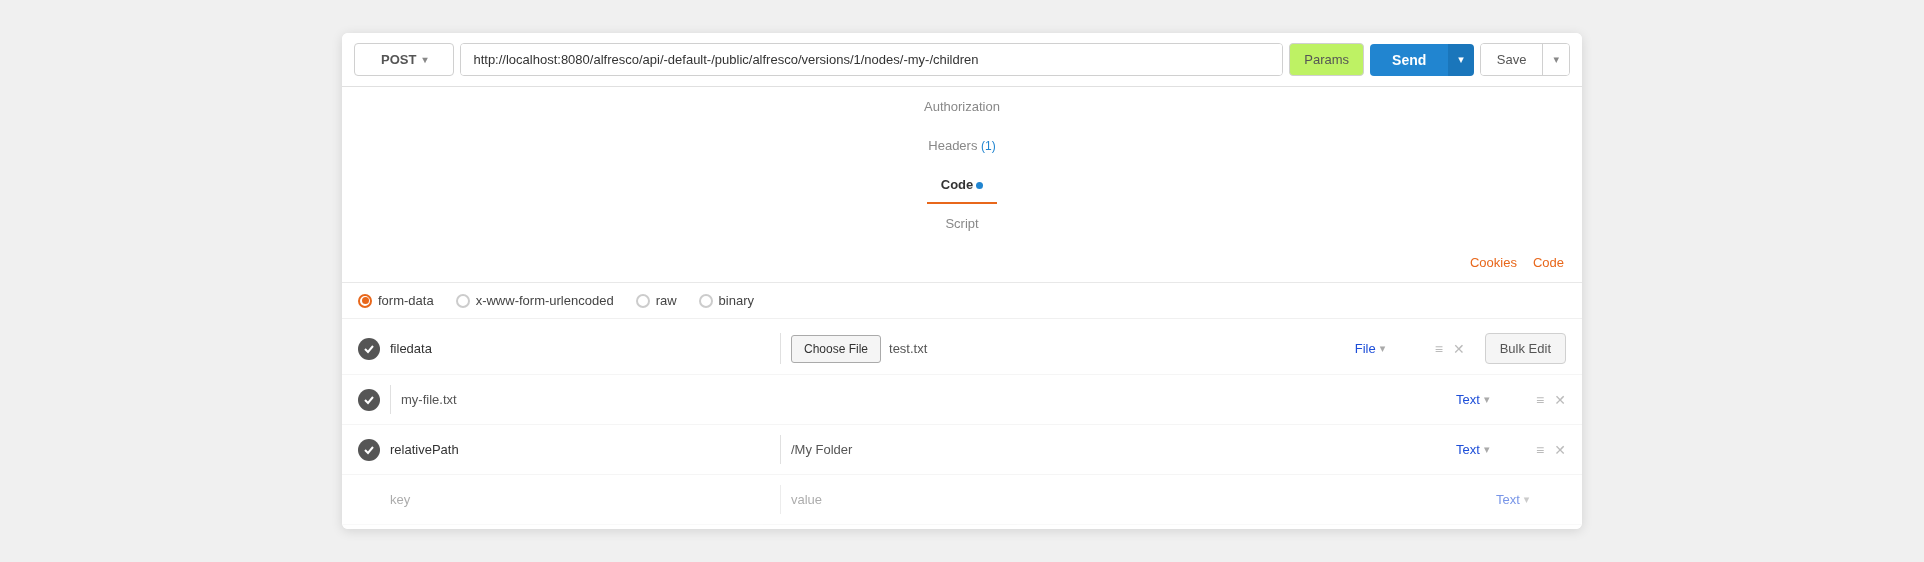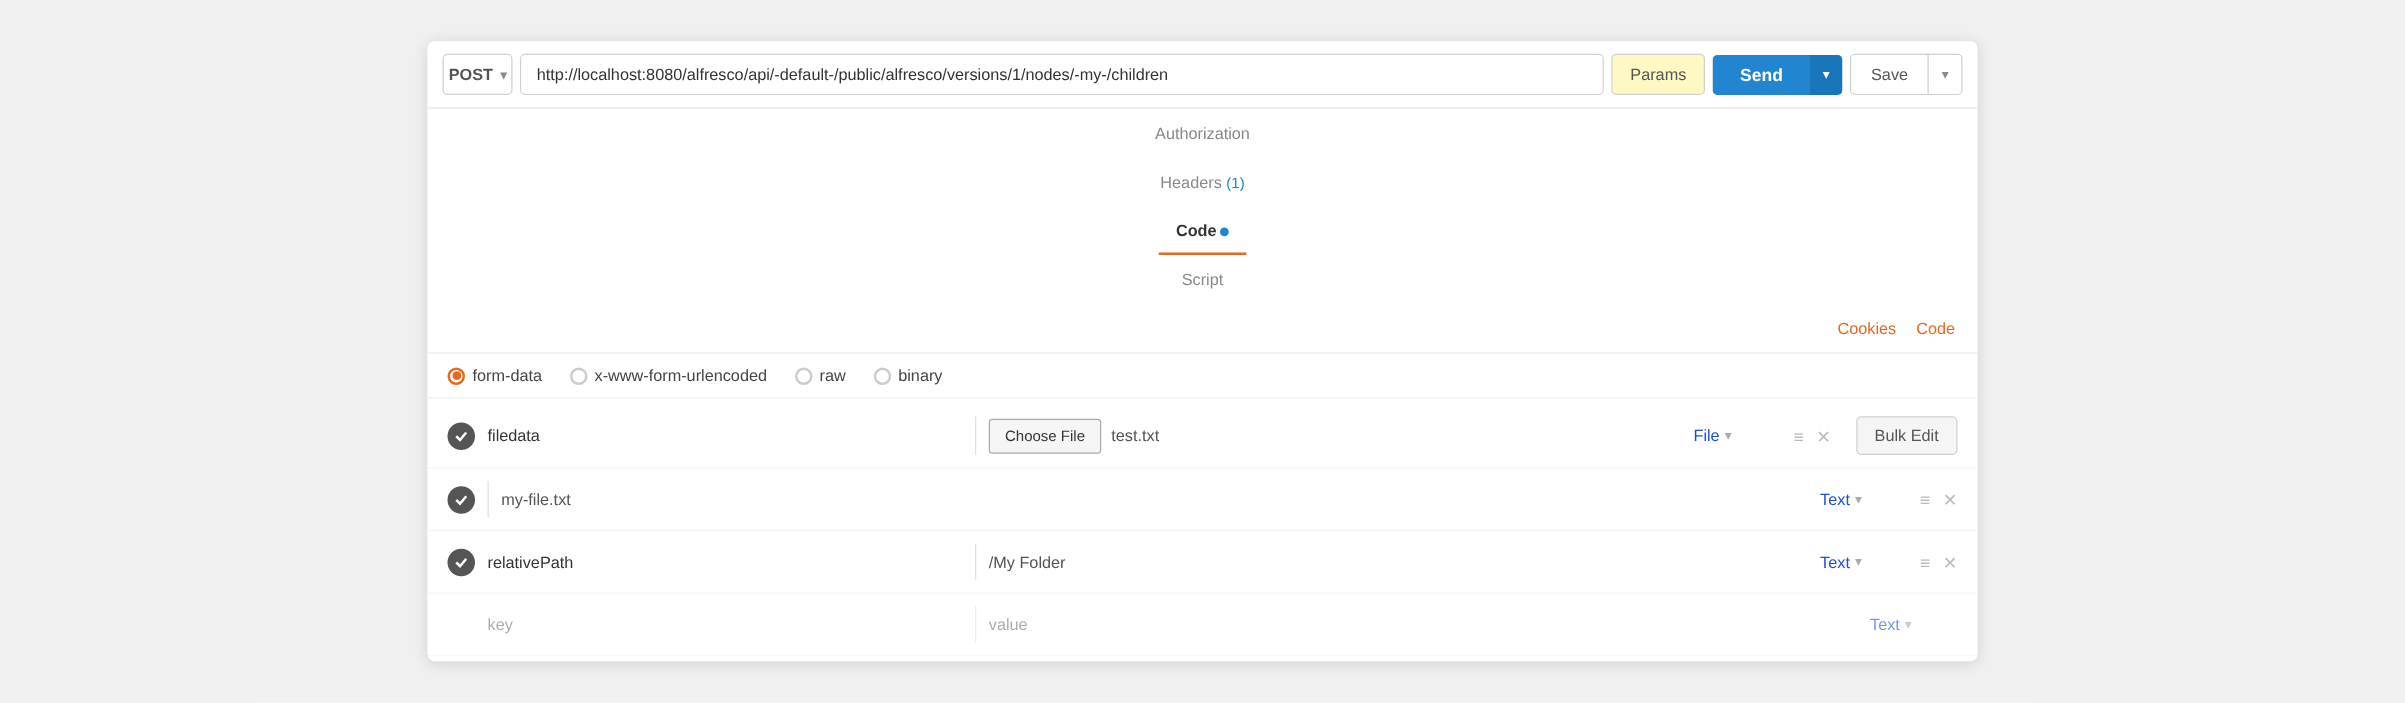--- a/index.html
+++ b/index.html
@@ -26,21 +26,21 @@
       align-items: center;
       padding: 10px 12px;
       background: #fff;
       border-bottom: 1px solid #e0e0e0;
       gap: 6px;
     }
     .method-dropdown {
       display: flex;
       align-items: center;
       gap: 6px;
-      padding: 8px 4px;
+      padding: 8px 26px;
       border: 1px solid #d0d0d0;
       border-radius: 4px;
       background: #fff;
       font-weight: 700;
       font-size: 13px;
       color: #555;
       cursor: pointer;
       white-space: nowrap;
     }
     .method-dropdown .chevron {
@@ -58,21 +58,21 @@
       padding: 8px 12px;
       border: none;
       outline: none;
       font-size: 13px;
       color: #333;
     }
     .params-btn {
       padding: 8px 14px;
       border: 1px solid #d0d0d0;
       border-radius: 4px;
-      background: #fef9c3;
+      background: #bef264;
       color: #555;
       font-size: 13px;
       cursor: pointer;
     }
     .send-btn-group {
       display: flex;
       border-radius: 4px;
       overflow: hidden;
     }
     .send-btn {

